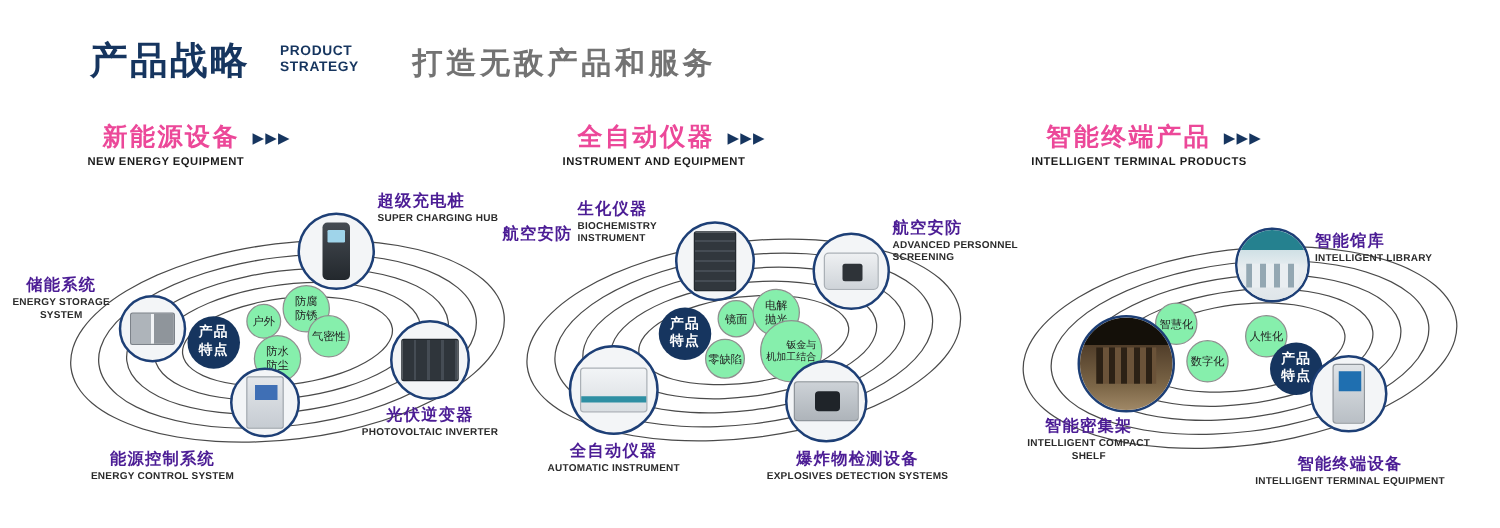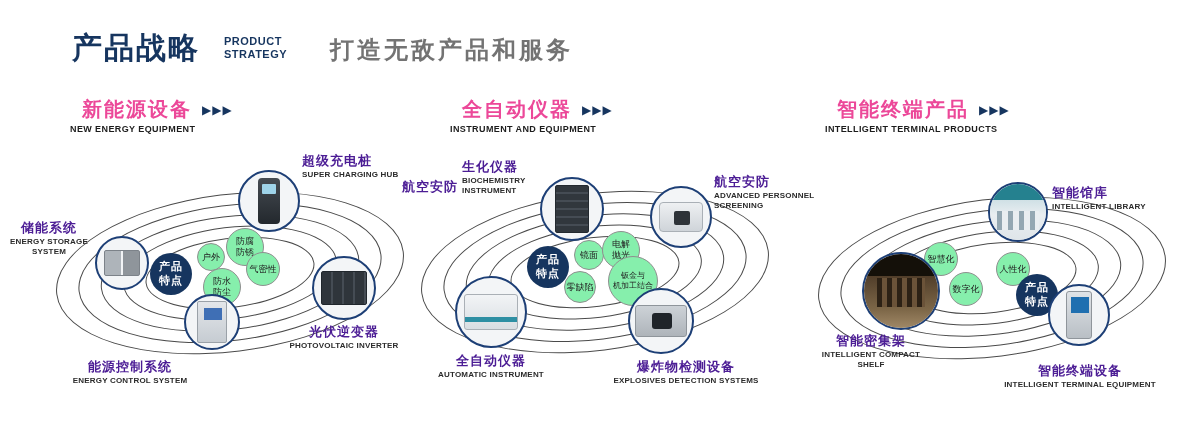--- a/index.html
+++ b/index.html
@@ -173,21 +173,21 @@
       <div class="plabel-cn">爆炸物检测设备</div>
       <div class="plabel-en pre">EXPLOSIVES DETECTION SYSTEMS</div>
     </div>
 
     <div class="badge pre" style="left:527px;top:246px;width:42px;height:42px;">产品
 特点</div>
     <div class="bubble pre" style="left:574px;top:240px;width:30px;height:30px;">镜面</div>
     <div class="bubble pre" style="left:602px;top:231px;width:38px;height:38px;">电解
 抛光</div>
     <div class="bubble pre" style="left:564px;top:271px;width:32px;height:32px;">零缺陷</div>
-    <div class="bubble pre bubble-sm" style="left:608px;top:256px;width:50px;height:50px;">钣金与
+    <div class="bubble pre bubble-sm" style="left:608px;top:256px;width:50px;height:50px;text-align:right;">钣金与
 机加工结合</div>
   </div>
 
   <div class="sec">
     <div class="abs sec-title" style="left:825px;top:96px;">
       <span class="sec-title-cn">智能终端产品</span>
       <span class="arrows">▶▶▶</span>
     </div>
     <div class="abs sec-title-en" style="left:825px;top:124px;">INTELLIGENT TERMINAL PRODUCTS</div>
 

